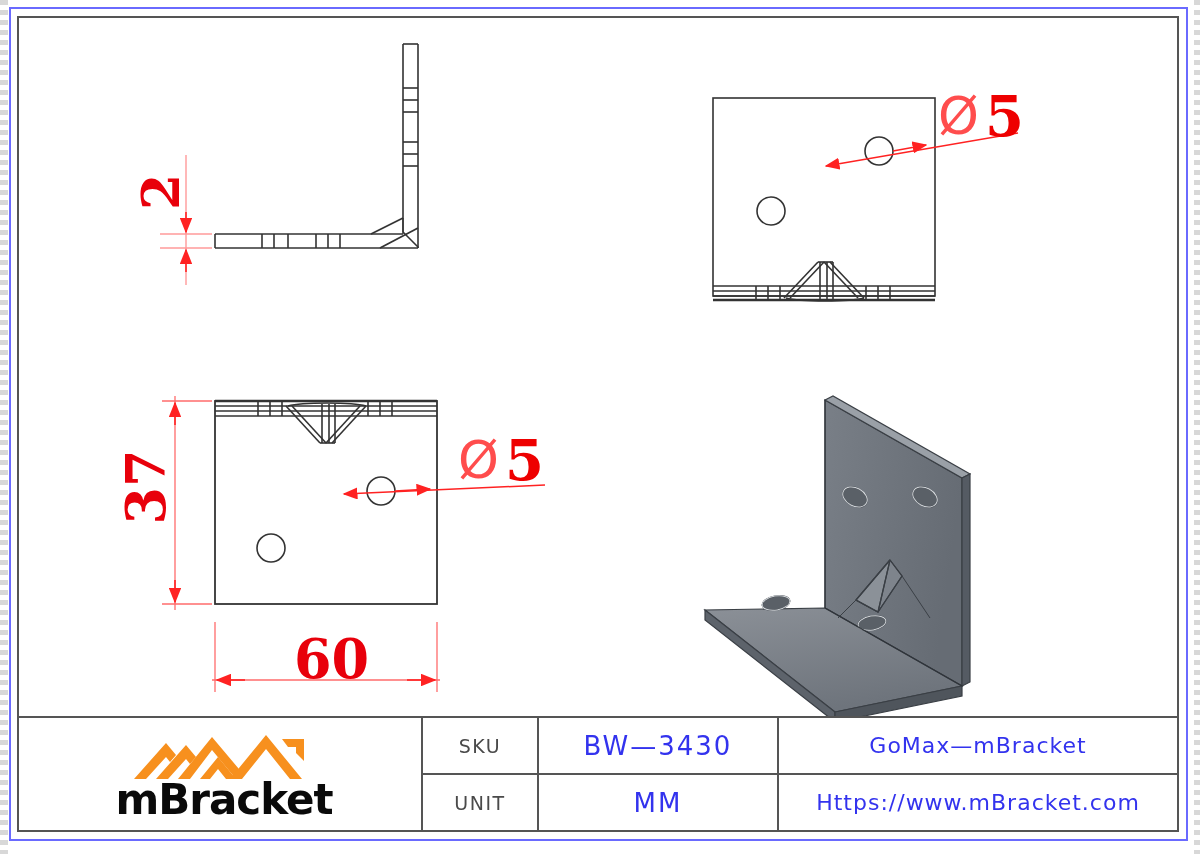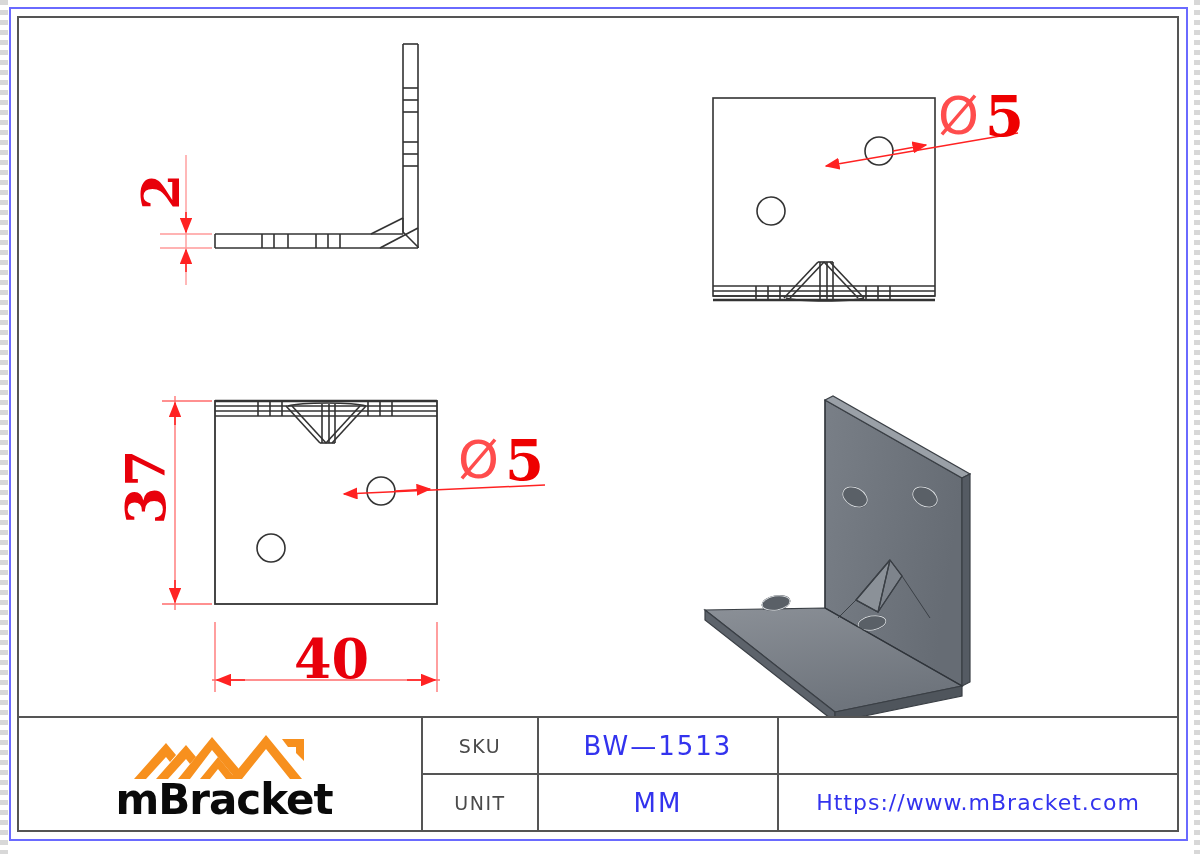--- a/index.html
+++ b/index.html
@@ -403,21 +403,21 @@
 
       <path d="M825,608 L962,686" stroke="#2f343a" fill="none" stroke-width="1.2"></path>
       <path d="M825,400 L825,608" stroke="#2f343a" fill="none" stroke-width="1.2"></path>
     </g>
   </svg>
 
   <div class="dim dim-2">2</div>
 
   <div class="dim dim-37">37</div>
 
-  <div class="dim dim-40">40</div>
+  <div class="dim dim-40">60</div>
 
   <div class="dia-label dia-top">
     <span class="dia-sym">Ø</span>
     <span class="dia-num">5</span>
   </div>
 
   <div class="dia-label dia-front">
     <span class="dia-sym">Ø</span>
     <span class="dia-num">5</span>
   </div>
@@ -443,21 +443,22 @@
           </g>
         </svg>
         <div class="logo-text">mBracket</div>
       </div>
     </div>
 
     <div class="tb-grid">
 
       <div class="tb-row first">
         <div class="tb-label">SKU</div>
-        <div class="tb-value">BW—1513</div>
+        <div class="tb-value">BW—3430</div>
+        <div class="tb-wide">GoMax—mBracket</div>
       </div>
 
       <div class="tb-row">
         <div class="tb-label">UNIT</div>
         <div class="tb-value small">MM</div>
         <div class="tb-wide">Https://www.mBracket.com</div>
       </div>
 
     </div>
   </div>

